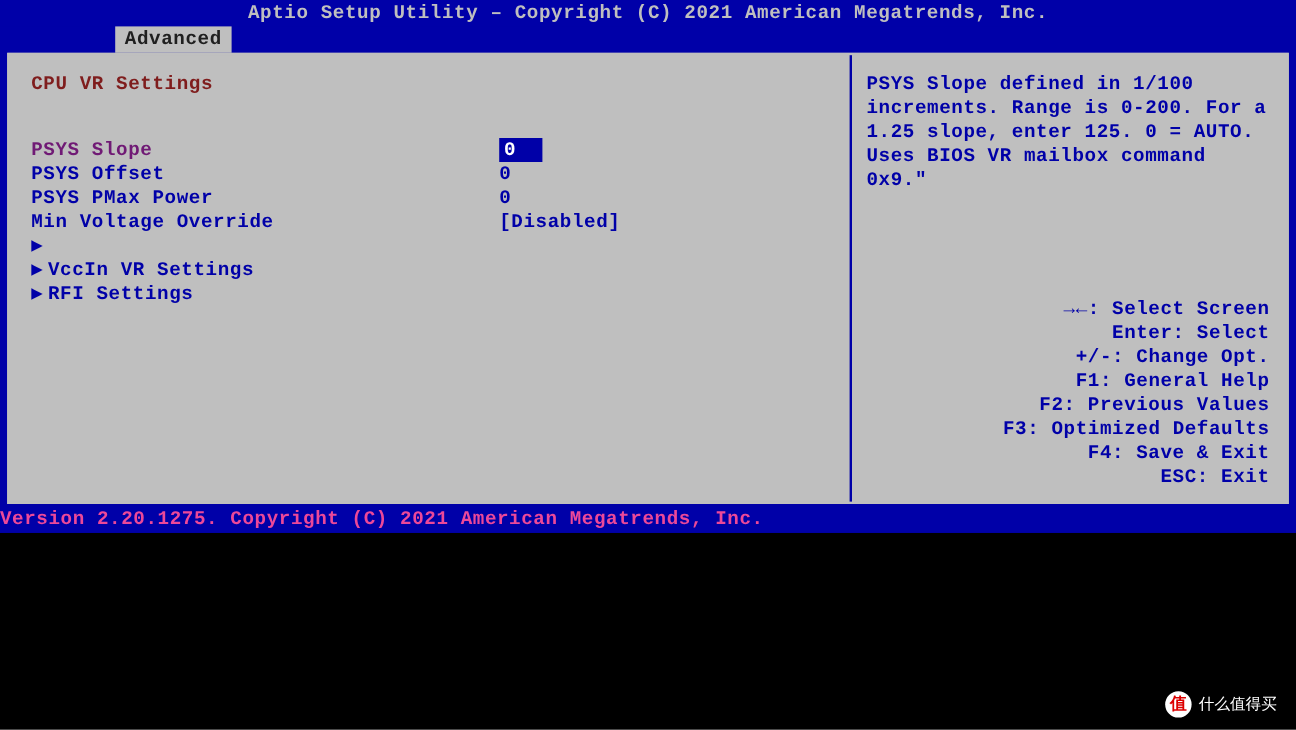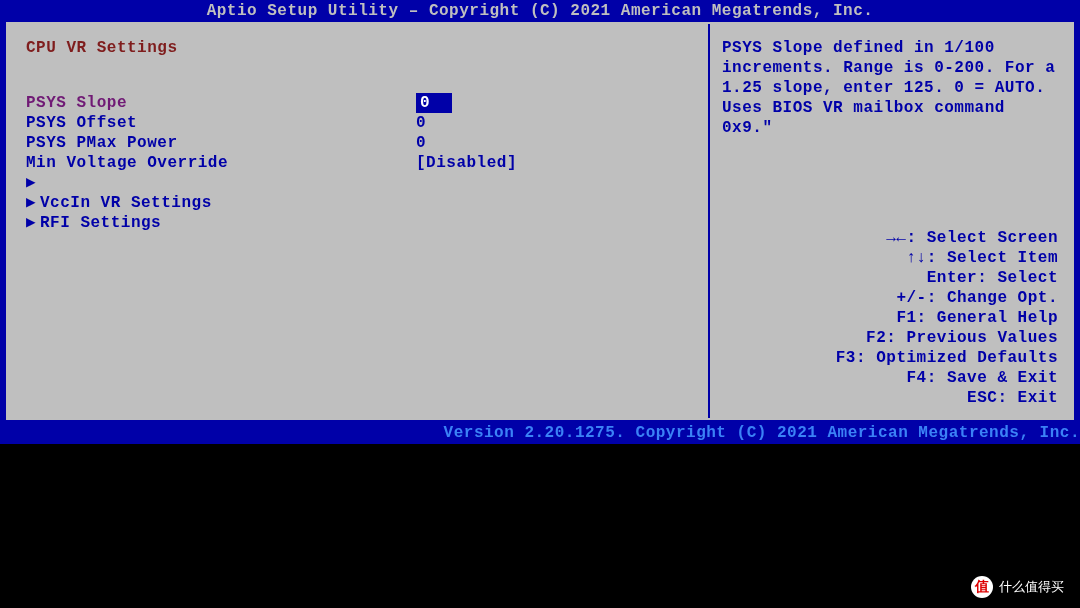--- a/index.html
+++ b/index.html
@@ -88,22 +88,22 @@
     display: inline-block;
     width: 14px;
     color: #0000a8;
   }
   .help { white-space: pre-wrap; word-break: break-word; }
   .keys { margin-top: 8px; }
   .keys .krow { white-space: pre; text-align: right; }
   .footer {
     height: 22px;
     line-height: 22px;
-    text-align: right;
-    color: #3b82f6;
+    text-align: left;
+    color: #ec4899;
     background: #0000a8;
   }
   .watermark {
     position: absolute;
     right: 6px;
     bottom: 6px;
     background: rgba(0,0,0,0.78);
     border-radius: 14px;
     padding: 4px 10px 4px 4px;
     display: flex;
@@ -129,20 +129,23 @@
 </style>
 </head>
 <body>
 
 <div class="screen">
 
   <div class="titlebar">
     <span>Aptio Setup Utility – Copyright (C) 2021 American Megatrends, Inc.</span>
   </div>
 
+  <div class="tabs">
+    <span class="tab">Advanced</span>
+  </div>
 
   <div class="frame">
 
     <div class="main">
       <div class="section-title">CPU VR Settings</div>
 
       <div class="row selected">
         <span class="label">PSYS Slope</span>
         <span class="val"><span class="selval">0</span></span>
       </div>
@@ -170,21 +173,20 @@
         <span class="tri">▶</span>
         <span>RFI Settings</span>
       </div>
     </div>
 
     <div class="right">
       <div class="help">PSYS Slope defined in 1/100 increments. Range is 0-200. For a 1.25 slope, enter 125. 0 = AUTO. Uses BIOS VR mailbox command 0x9."</div>
 
       <div class="keys">
         <div class="krow">→←: Select Screen</div>
-        <div class="krow">↑↓: Select Item</div>
         <div class="krow">Enter: Select</div>
         <div class="krow">+/-: Change Opt.</div>
         <div class="krow">F1: General Help</div>
         <div class="krow">F2: Previous Values</div>
         <div class="krow">F3: Optimized Defaults</div>
         <div class="krow">F4: Save &amp; Exit</div>
         <div class="krow">ESC: Exit</div>
       </div>
     </div>
 

